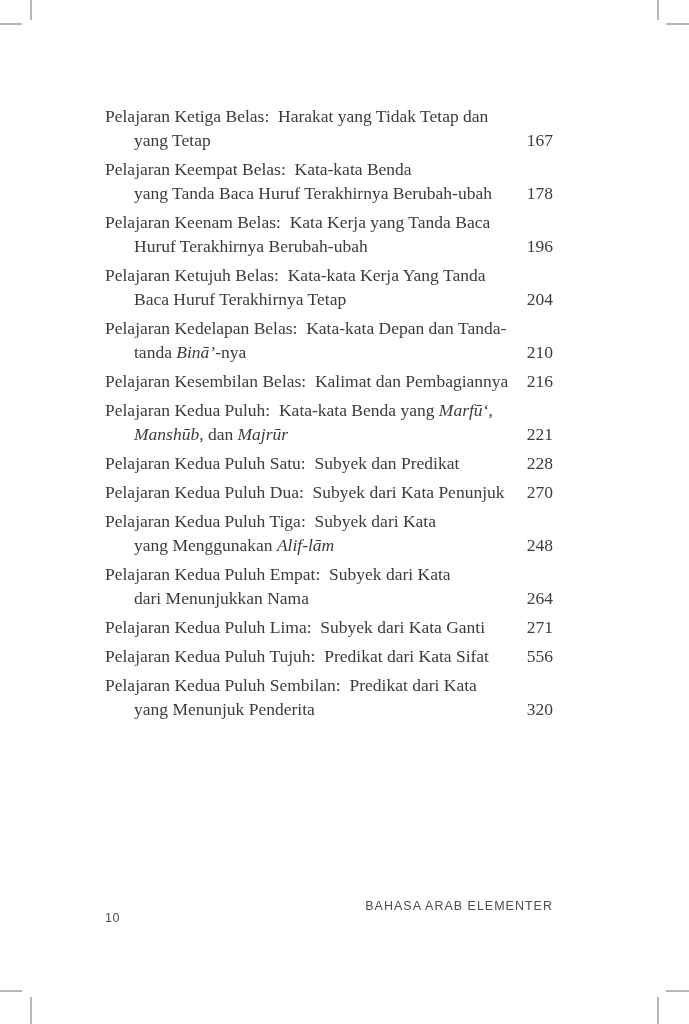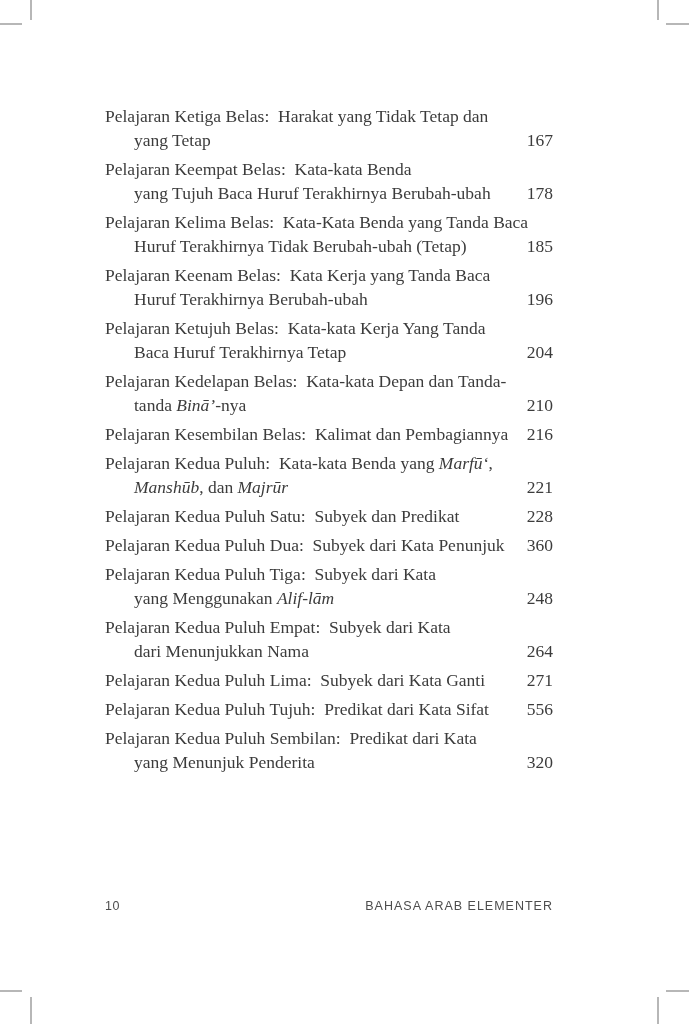--- a/index.html
+++ b/index.html
@@ -53,21 +53,21 @@
     position: absolute;
     left: 105px;
     top: 899px;
     width: 448px;
     height: 16px;
     font-family: "Liberation Sans", sans-serif;
     color: var(--footer, #4d4d4d);
   }
   .folio {
     position: absolute;
-    left: 0; top: 0;
+    left: 0; top: 12px;
     font-size: 12.5px;
     letter-spacing: 0.5px;
     text-align: right;
   }
   .running-title {
     position: absolute;
     left: 0; right: 0; top: 0;
     text-align: right;
     font-size: 12.5px;
     letter-spacing: 1px;
@@ -95,31 +95,22 @@
         <div class="line indent">
           <span class="line-text"><span>yang Tetap</span></span>
           <span class="page-num">167</span>
         </div>
       </div>
       <div class="entry">
         <div class="line">
           <span class="line-text"><span>Pelajaran Keempat Belas:  Kata-kata Benda</span></span>
         </div>
         <div class="line indent">
-          <span class="line-text"><span>yang Tujuh Baca Huruf Terakhirnya Berubah-ubah</span></span>
+          <span class="line-text"><span>yang Tanda Baca Huruf Terakhirnya Berubah-ubah</span></span>
           <span class="page-num">178</span>
-        </div>
-      </div>
-      <div class="entry">
-        <div class="line">
-          <span class="line-text"><span>Pelajaran Kelima Belas:  Kata-Kata Benda yang Tanda Baca</span></span>
-        </div>
-        <div class="line indent">
-          <span class="line-text"><span>Huruf Terakhirnya Tidak Berubah-ubah (Tetap)</span></span>
-          <span class="page-num">185</span>
         </div>
       </div>
       <div class="entry">
         <div class="line">
           <span class="line-text"><span>Pelajaran Keenam Belas:  Kata Kerja yang Tanda Baca</span></span>
         </div>
         <div class="line indent">
           <span class="line-text"><span>Huruf Terakhirnya Berubah-ubah</span></span>
           <span class="page-num">196</span>
         </div>
@@ -159,21 +150,21 @@
       </div>
       <div class="entry">
         <div class="line">
           <span class="line-text"><span>Pelajaran Kedua Puluh Satu:  Subyek dan Predikat</span></span>
           <span class="page-num">228</span>
         </div>
       </div>
       <div class="entry">
         <div class="line">
           <span class="line-text"><span>Pelajaran Kedua Puluh Dua:  Subyek dari Kata Penunjuk</span></span>
-          <span class="page-num">360</span>
+          <span class="page-num">270</span>
         </div>
       </div>
       <div class="entry">
         <div class="line">
           <span class="line-text"><span>Pelajaran Kedua Puluh Tiga:  Subyek dari Kata</span></span>
         </div>
         <div class="line indent">
           <span class="line-text"><span>yang Menggunakan </span><i>Alif-lām</i></span>
           <span class="page-num">248</span>
         </div>

